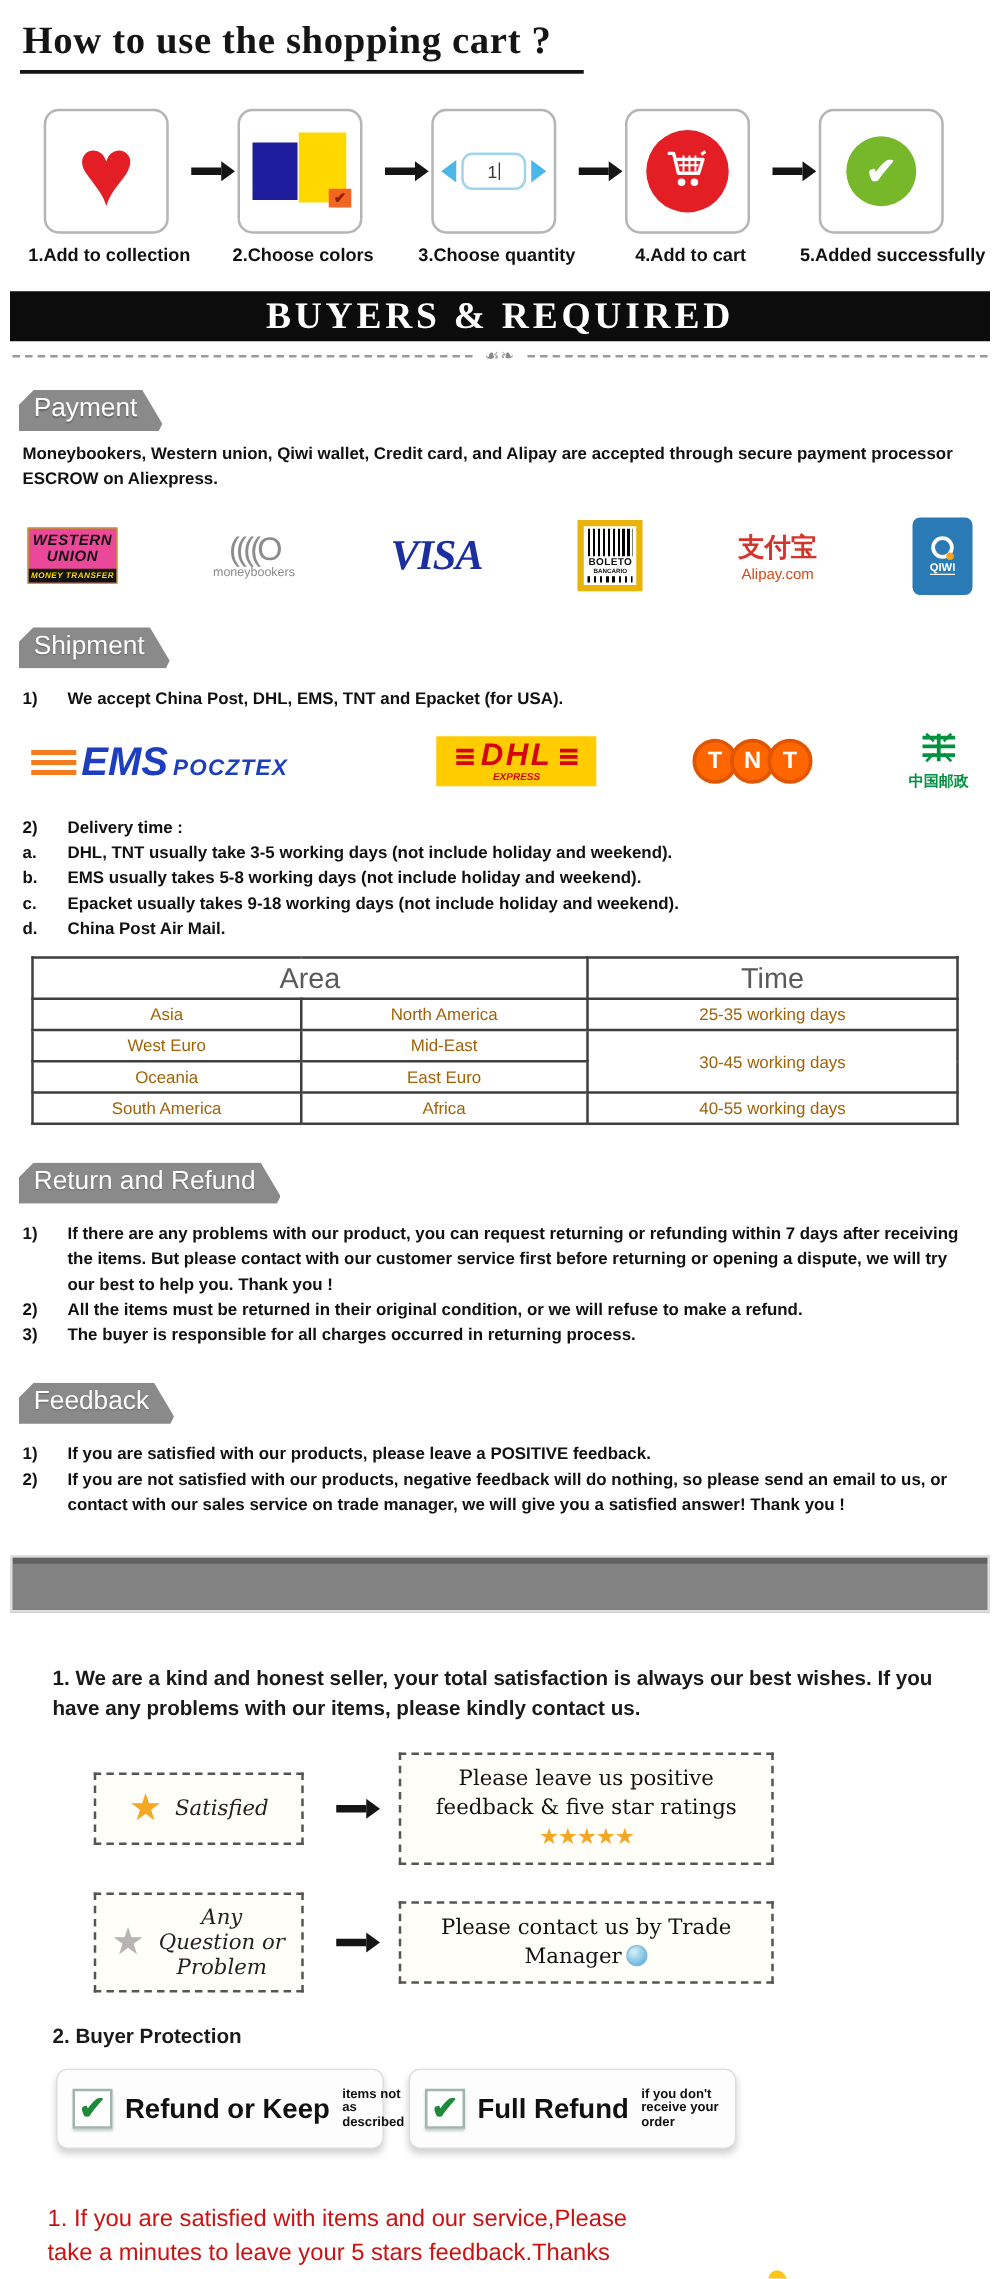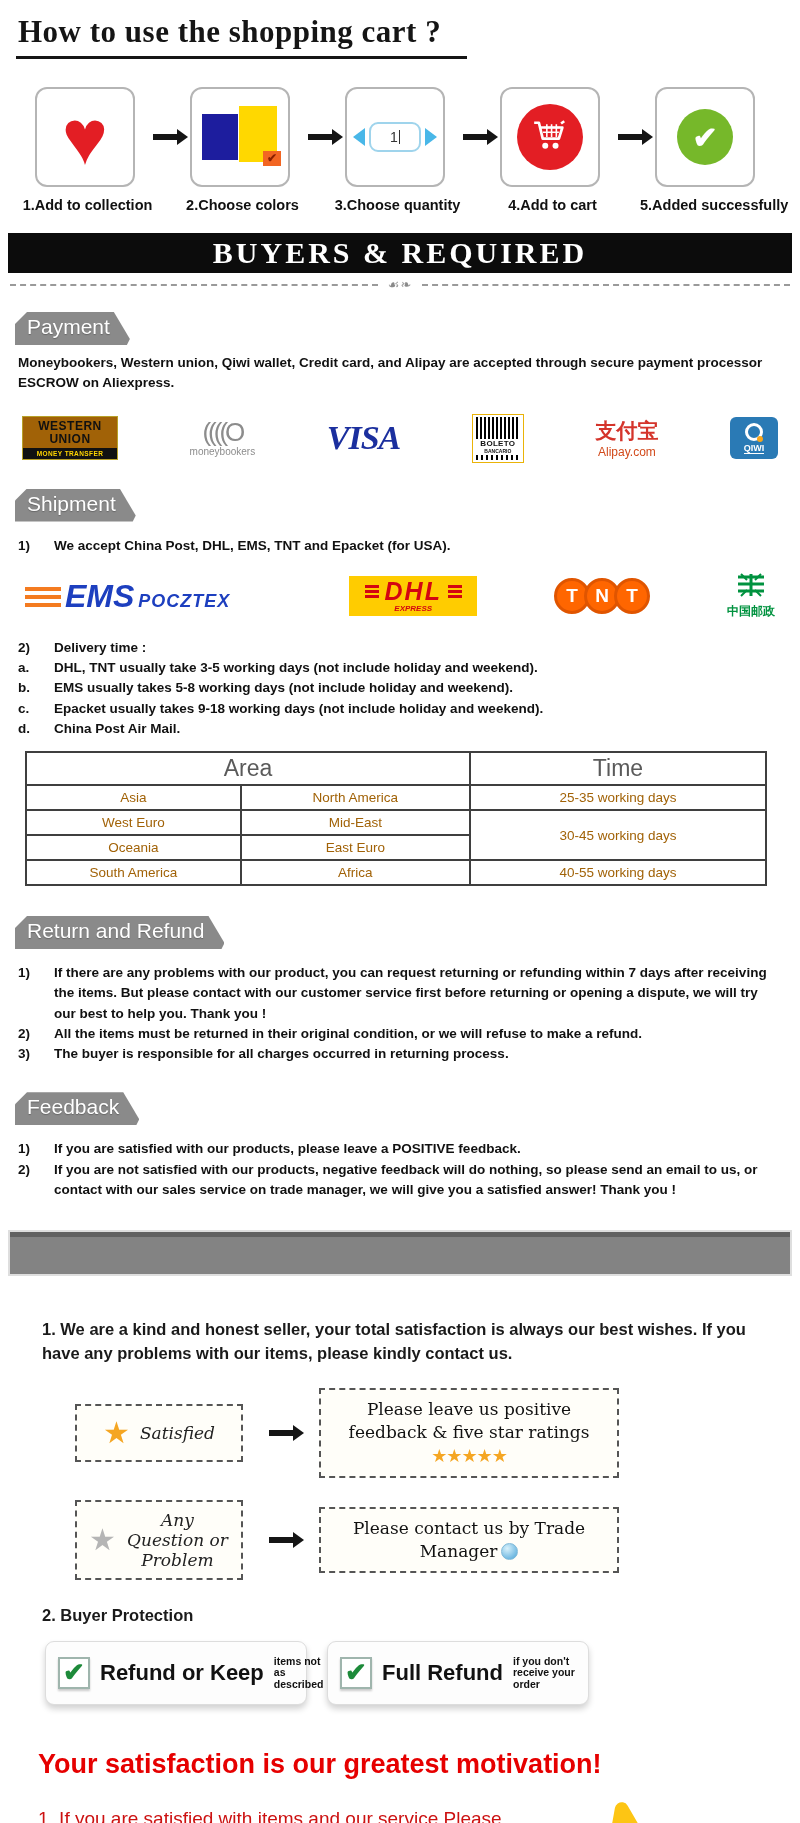--- a/index.html
+++ b/index.html
@@ -36,36 +36,36 @@
   .ornament { display:flex; align-items:center; gap:10px; margin:4px 10px 0 10px; }
   .orn-line { flex:1; border-top:2px dashed #9a9a9a; }
   .orn-glyph { color:#8a8a8a; font-size:13px; letter-spacing:1px; }
 
   
   .tag { display:inline-block; background:#8a8a8a; color:#fff; font-size:21px; padding:3px 20px 6px 12px; margin-left:15px; clip-path:polygon(0 12px, 12px 0, calc(100% - 16px) 0, 100% calc(100% - 6px), calc(100% - 3px) 100%, 0 100%); text-shadow:0 1px 1px #666; }
   .body-text { font-size:13.5px; font-weight:bold; line-height:1.5; margin:8px 18px 0 18px; color:#111; }
 
   
   .pay-logos { display:flex; align-items:center; justify-content:space-between; margin:20px 22px 0 22px; }
-  .wu { width:96px; border:1px solid #b8a128; background:#a16207; text-align:center; }
+  .wu { width:72px; border:1px solid #b8a128; background:#ec4899; text-align:center;font-style:italic; }
   .wu .wu-top { font-size:12px; font-weight:bold; color:#111; line-height:1.05; padding:3px 2px; letter-spacing:.5px; }
   .wu .wu-bottom { background:#111; color:#ffd500; font-size:6.5px; font-weight:bold; padding:2px 0; letter-spacing:.4px; }
   .mb { text-align:center; color:#8c8c8c; }
   .mb .mb-symbol { font-size:26px; letter-spacing:-3px; line-height:1; }
   .mb .mb-label { font-size:10px; margin-top:1px; }
   .visa { font-family:"Liberation Serif", serif; font-size:34px; font-weight:bold; font-style:italic; color:#1b2f9e; letter-spacing:-1px; }
-  .boleto { width:52px; border:1px solid #eab308; background:#fff; text-align:center; padding:2px 3px; }
+  .boleto { width:52px; border:5px solid #eab308; background:#fff; text-align:center; padding:2px 3px; }
   .boleto .bars { height:22px; background:repeating-linear-gradient(90deg,#000 0 2px,#fff 2px 4px); }
   .boleto .bo1 { font-size:8px; font-weight:bold; letter-spacing:.3px; }
   .boleto .bo2 { font-size:5px; font-weight:bold; }
   .boleto .bars2 { height:5px; margin-top:1px; background:repeating-linear-gradient(90deg,#000 0 2px,#fff 2px 5px); }
   .alipay { text-align:center; }
   .alipay .ali-cn { font-size:21px; font-weight:bold; color:#d4342b; }
   .alipay .ali-en { font-size:12px; color:#d2491a; }
-  .qiwi { width:48px; height:42px; background:#2a7ab5; border-radius:6px; display:flex; flex-direction:column; align-items:center; justify-content:center; }
+  .qiwi { width:48px; height:62px; background:#2a7ab5; border-radius:6px; display:flex; flex-direction:column; align-items:center; justify-content:center; }
   .qiwi .q-circle { width:18px; height:18px; border-radius:50%; border:3px solid #fff; position:relative; }
   .qiwi .q-circle::after { content:""; position:absolute; right:-3px; bottom:-4px; width:6px; height:6px; background:#f8a51b; border-radius:50%; }
   .qiwi .q-label { color:#fff; font-size:9px; font-weight:bold; border-bottom:1px solid #fff; margin-top:2px; }
 
   
   .ship-logos { display:flex; align-items:center; justify-content:space-between; margin:16px 25px 0 25px; }
   .ems { display:flex; align-items:baseline; }
   .ems .stripes { width:36px; height:22px; background:repeating-linear-gradient(0deg,#f47b20 0 4px,#fff 4px 8px); align-self:center; }
   .ems .ems-name { font-size:32px; font-weight:bold; font-style:italic; color:#1d3fbf; margin:0 4px; line-height:1; }
   .ems .ems-sub { font-size:18px; font-weight:bold; font-style:italic; color:#1d3fbf; letter-spacing:1px; }
@@ -367,21 +367,20 @@
       <span class="badge-sub">items not as described</span>
     </div>
     <div class="badge">
       <span class="checkbox">✔</span>
       <span class="badge-title">Full Refund</span>
       <span class="badge-sub">if you don't receive your order</span>
     </div>
   </div>
 
   <div class="motivation">
-    <div class="mot-heading">Your satisfaction is our greatest motivation!</div>
     <div class="mot-para">1. If you are satisfied with items and our service,Please take a minutes to leave your 5 stars feedback.Thanks</div>
 
     <svg class="big-star" viewBox="0 0 300 300">
       <defs>
         <radialGradient id="starg" cx="45%" cy="38%" r="75%">
           <stop offset="0%" stop-color="#ffe766"></stop>
           <stop offset="65%" stop-color="#fdc514"></stop>
           <stop offset="100%" stop-color="#efa500"></stop>
         </radialGradient>
       </defs>

